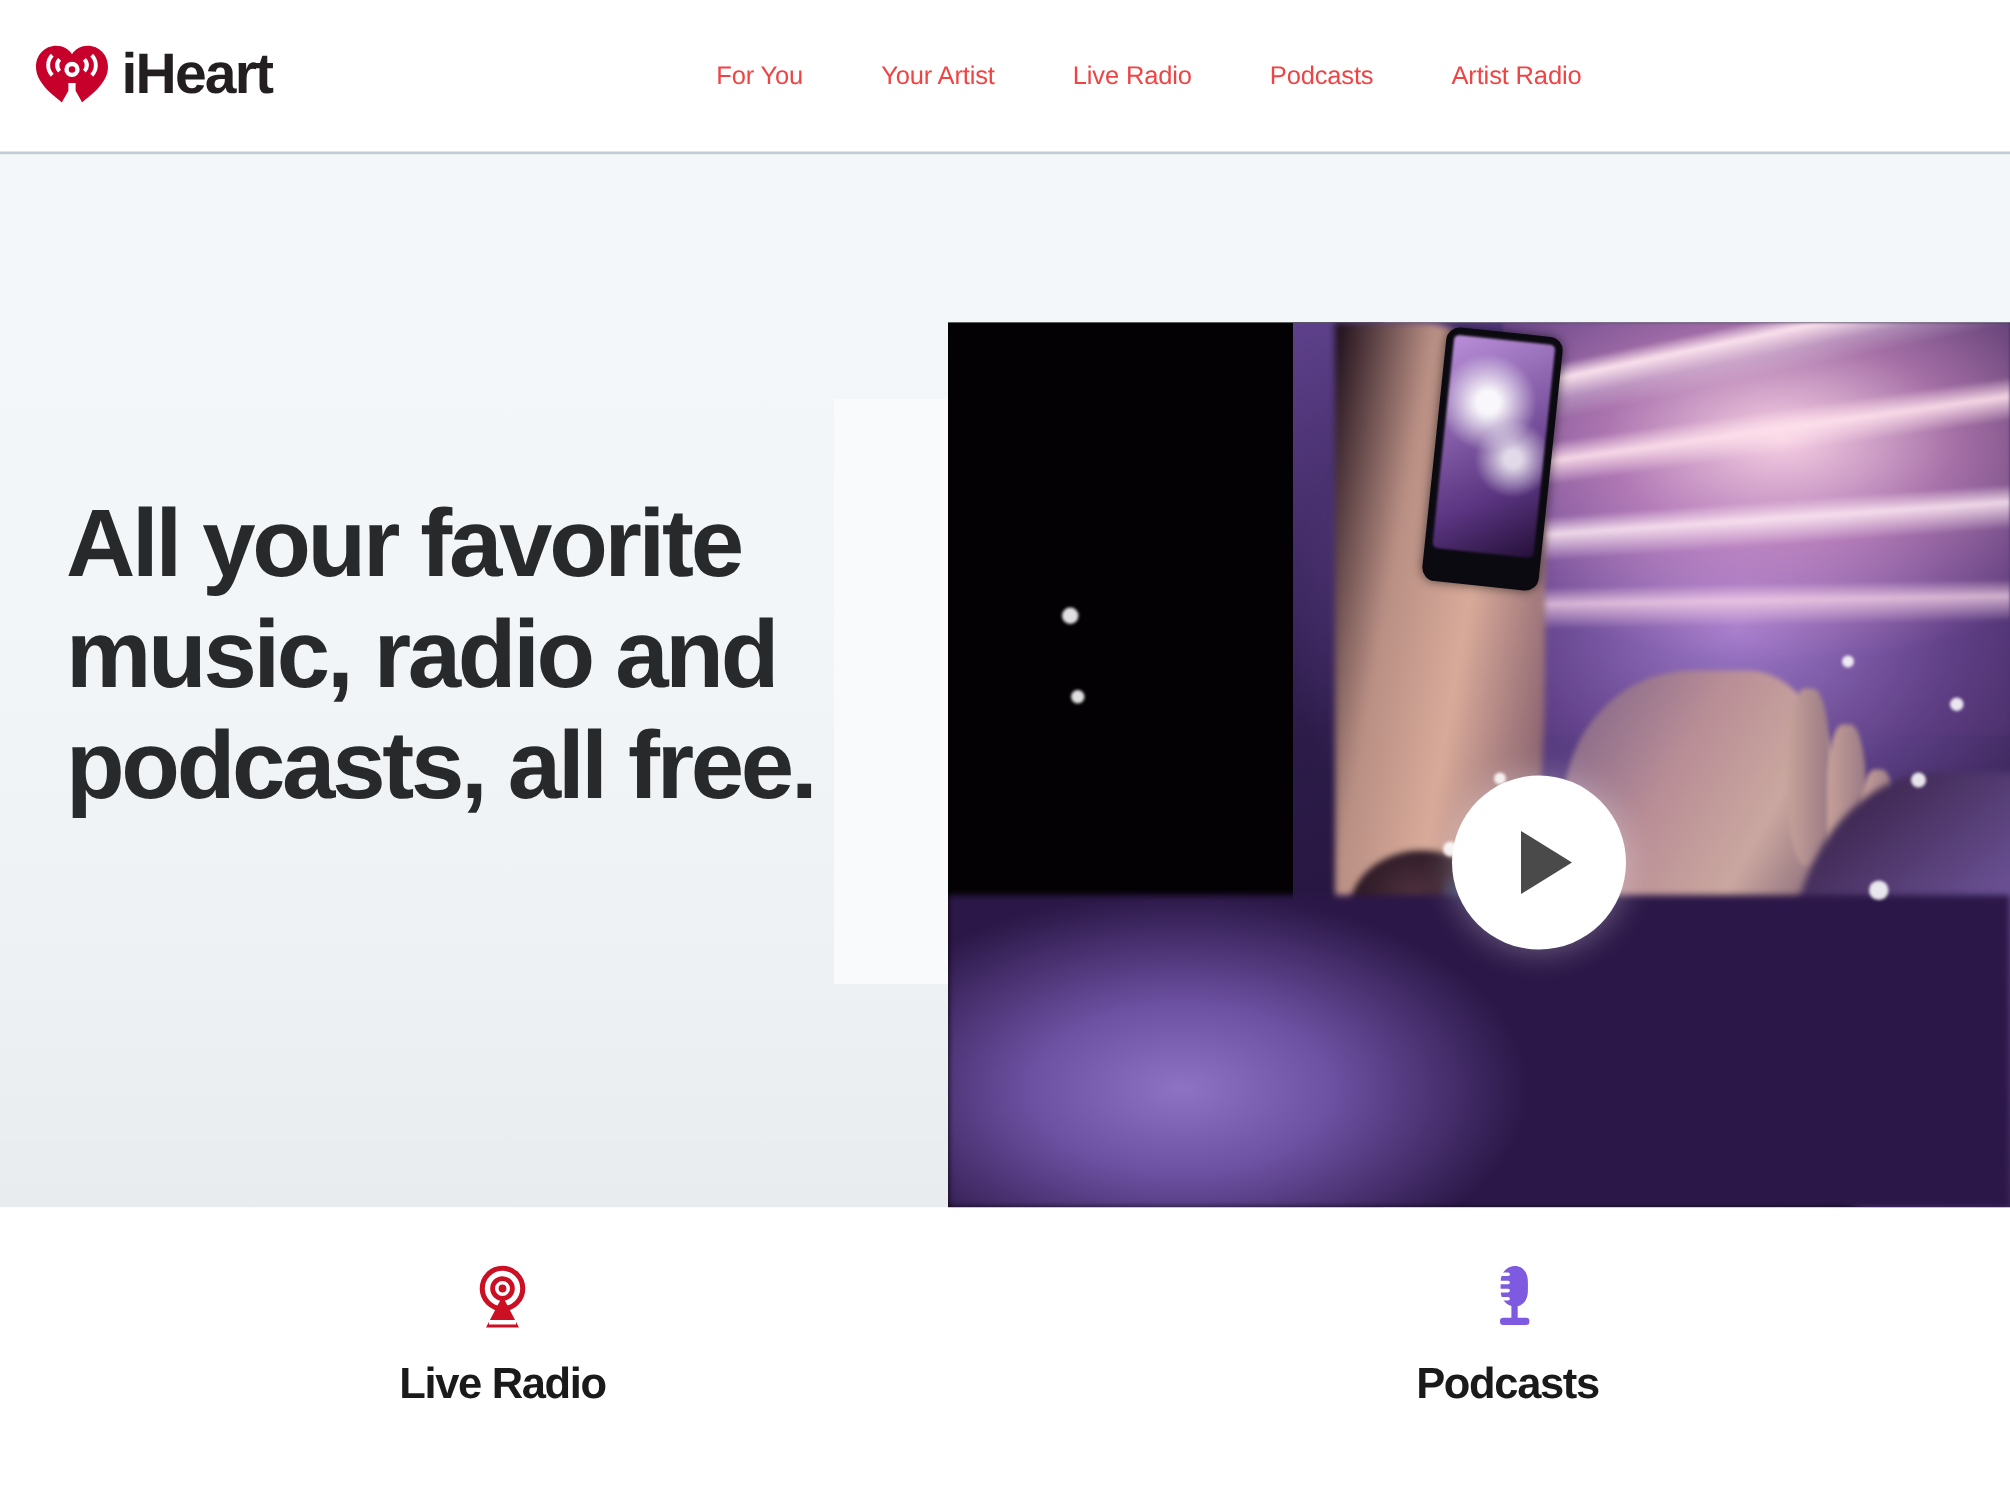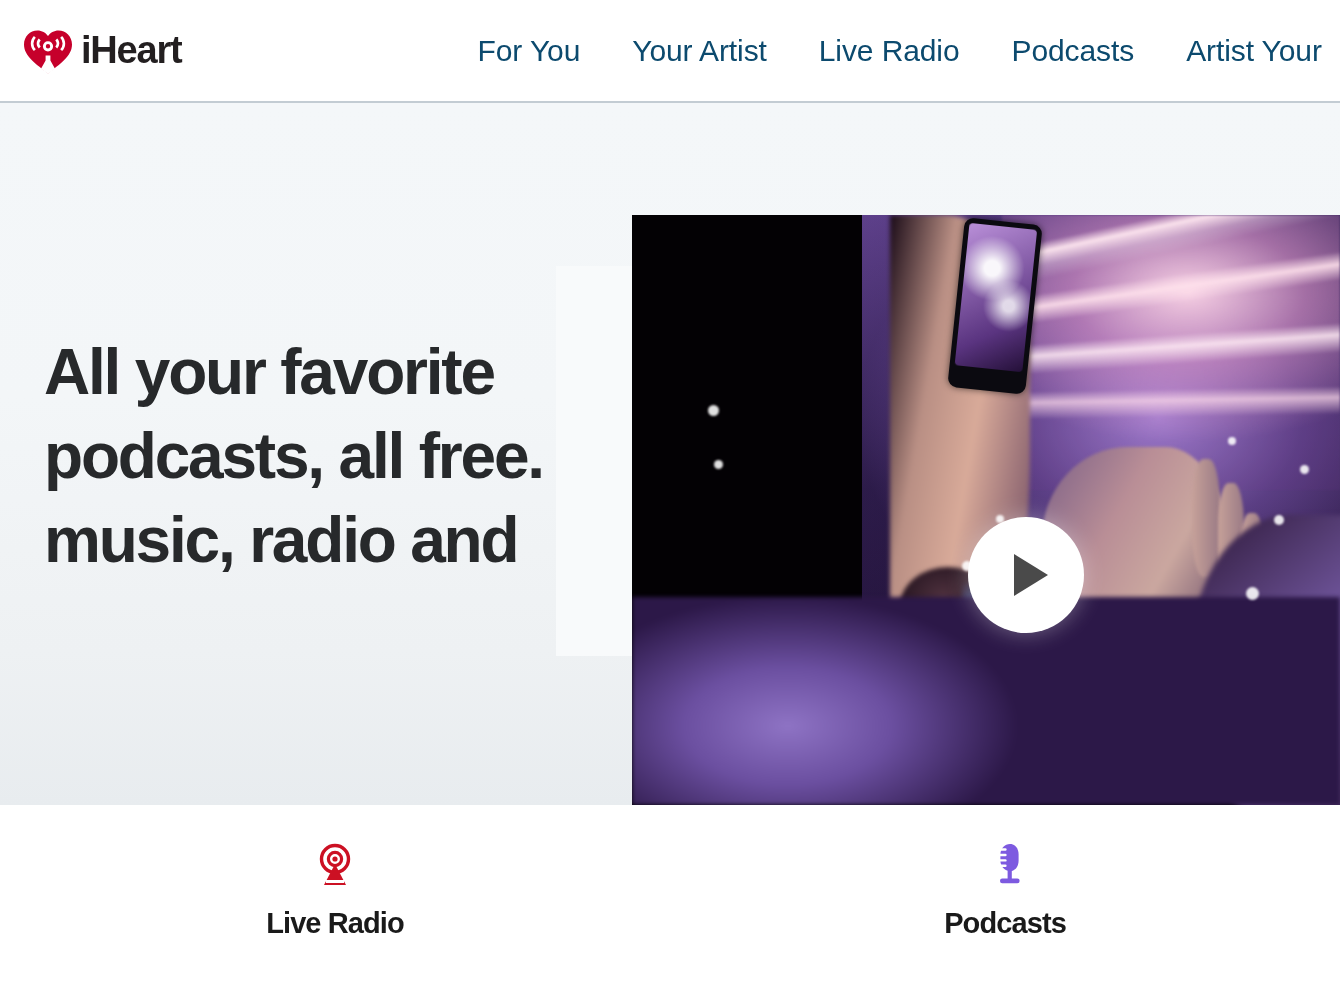--- a/index.html
+++ b/index.html
@@ -29,21 +29,21 @@
   .logo-text {
     font-size:38px; font-weight:bold;
     color:#231f20; letter-spacing:-1.2px;
     font-family:"Liberation Sans", sans-serif;
   }
   .nav {
     display:flex; align-items:center;
     margin-left:296px; gap:52px;
   }
   .nav-item {
-    font-size:30px; color:#0c4a6e;
+    font-size:17px; color:#ef4444;
     letter-spacing:-0.1px; cursor:pointer;
     white-space:nowrap;
   }
 
   
   .hero {
     position:absolute; top:103px; left:0;
     width:1340px; height:702px;
     background:linear-gradient(180deg,#f4f7f9 0%,#f3f6f8 42%,#eef1f3 78%,#e8ecef 100%);
     overflow:hidden;
@@ -55,21 +55,20 @@
   }
   .hero-copy {
     position:absolute; left:44px; top:222px;
     width:560px;
   }
   .hero-title {
     font-size:64px; line-height:74px;
     font-weight:bold; color:#27292b;
     letter-spacing:-2.2px;
     font-family:"Liberation Sans", sans-serif;
-    margin-top:10px;
   }
 
   
   .video {
     position:absolute; left:632px; top:112px;
     width:708px; height:590px;
     background:#000;
     overflow:hidden;
     cursor:pointer;
   }
@@ -224,31 +223,31 @@
         <path fill="#ffffff" d="M23.6 27.4h4.8v5.1l4.6 8.2c-2.1 1.7-4.4 3.4-7 5.3-2.6-1.9-4.9-3.6-7-5.3l4.6-8.2v-5.1z"></path>
       </svg>
       <span class="logo-text">iHeart</span>
     </div>
 
     <div class="nav">
       <span class="nav-item">For You</span>
       <span class="nav-item">Your Artist</span>
       <span class="nav-item">Live Radio</span>
       <span class="nav-item">Podcasts</span>
-      <span class="nav-item">Artist Your</span>
+      <span class="nav-item">Artist Radio</span>
     </div>
   </div>
 
   <div class="hero">
     <div class="hero-panel"></div>
 
     <div class="hero-copy">
       <div class="hero-title">All your favorite</div>
+      <div class="hero-title">music, radio and</div>
       <div class="hero-title">podcasts, all free.</div>
-      <div class="hero-title">music, radio and</div>
     </div>
 
     <div class="video">
       <div class="v-layer v-dark"></div>
       <div class="v-layer v-purple"></div>
       <div class="v-layer v-streaks"></div>
       <div class="v-layer v-arm-a"></div>
       <div class="v-layer v-hand"></div>
       <div class="v-layer v-finger-a"></div>
       <div class="v-layer v-finger-b"></div>

